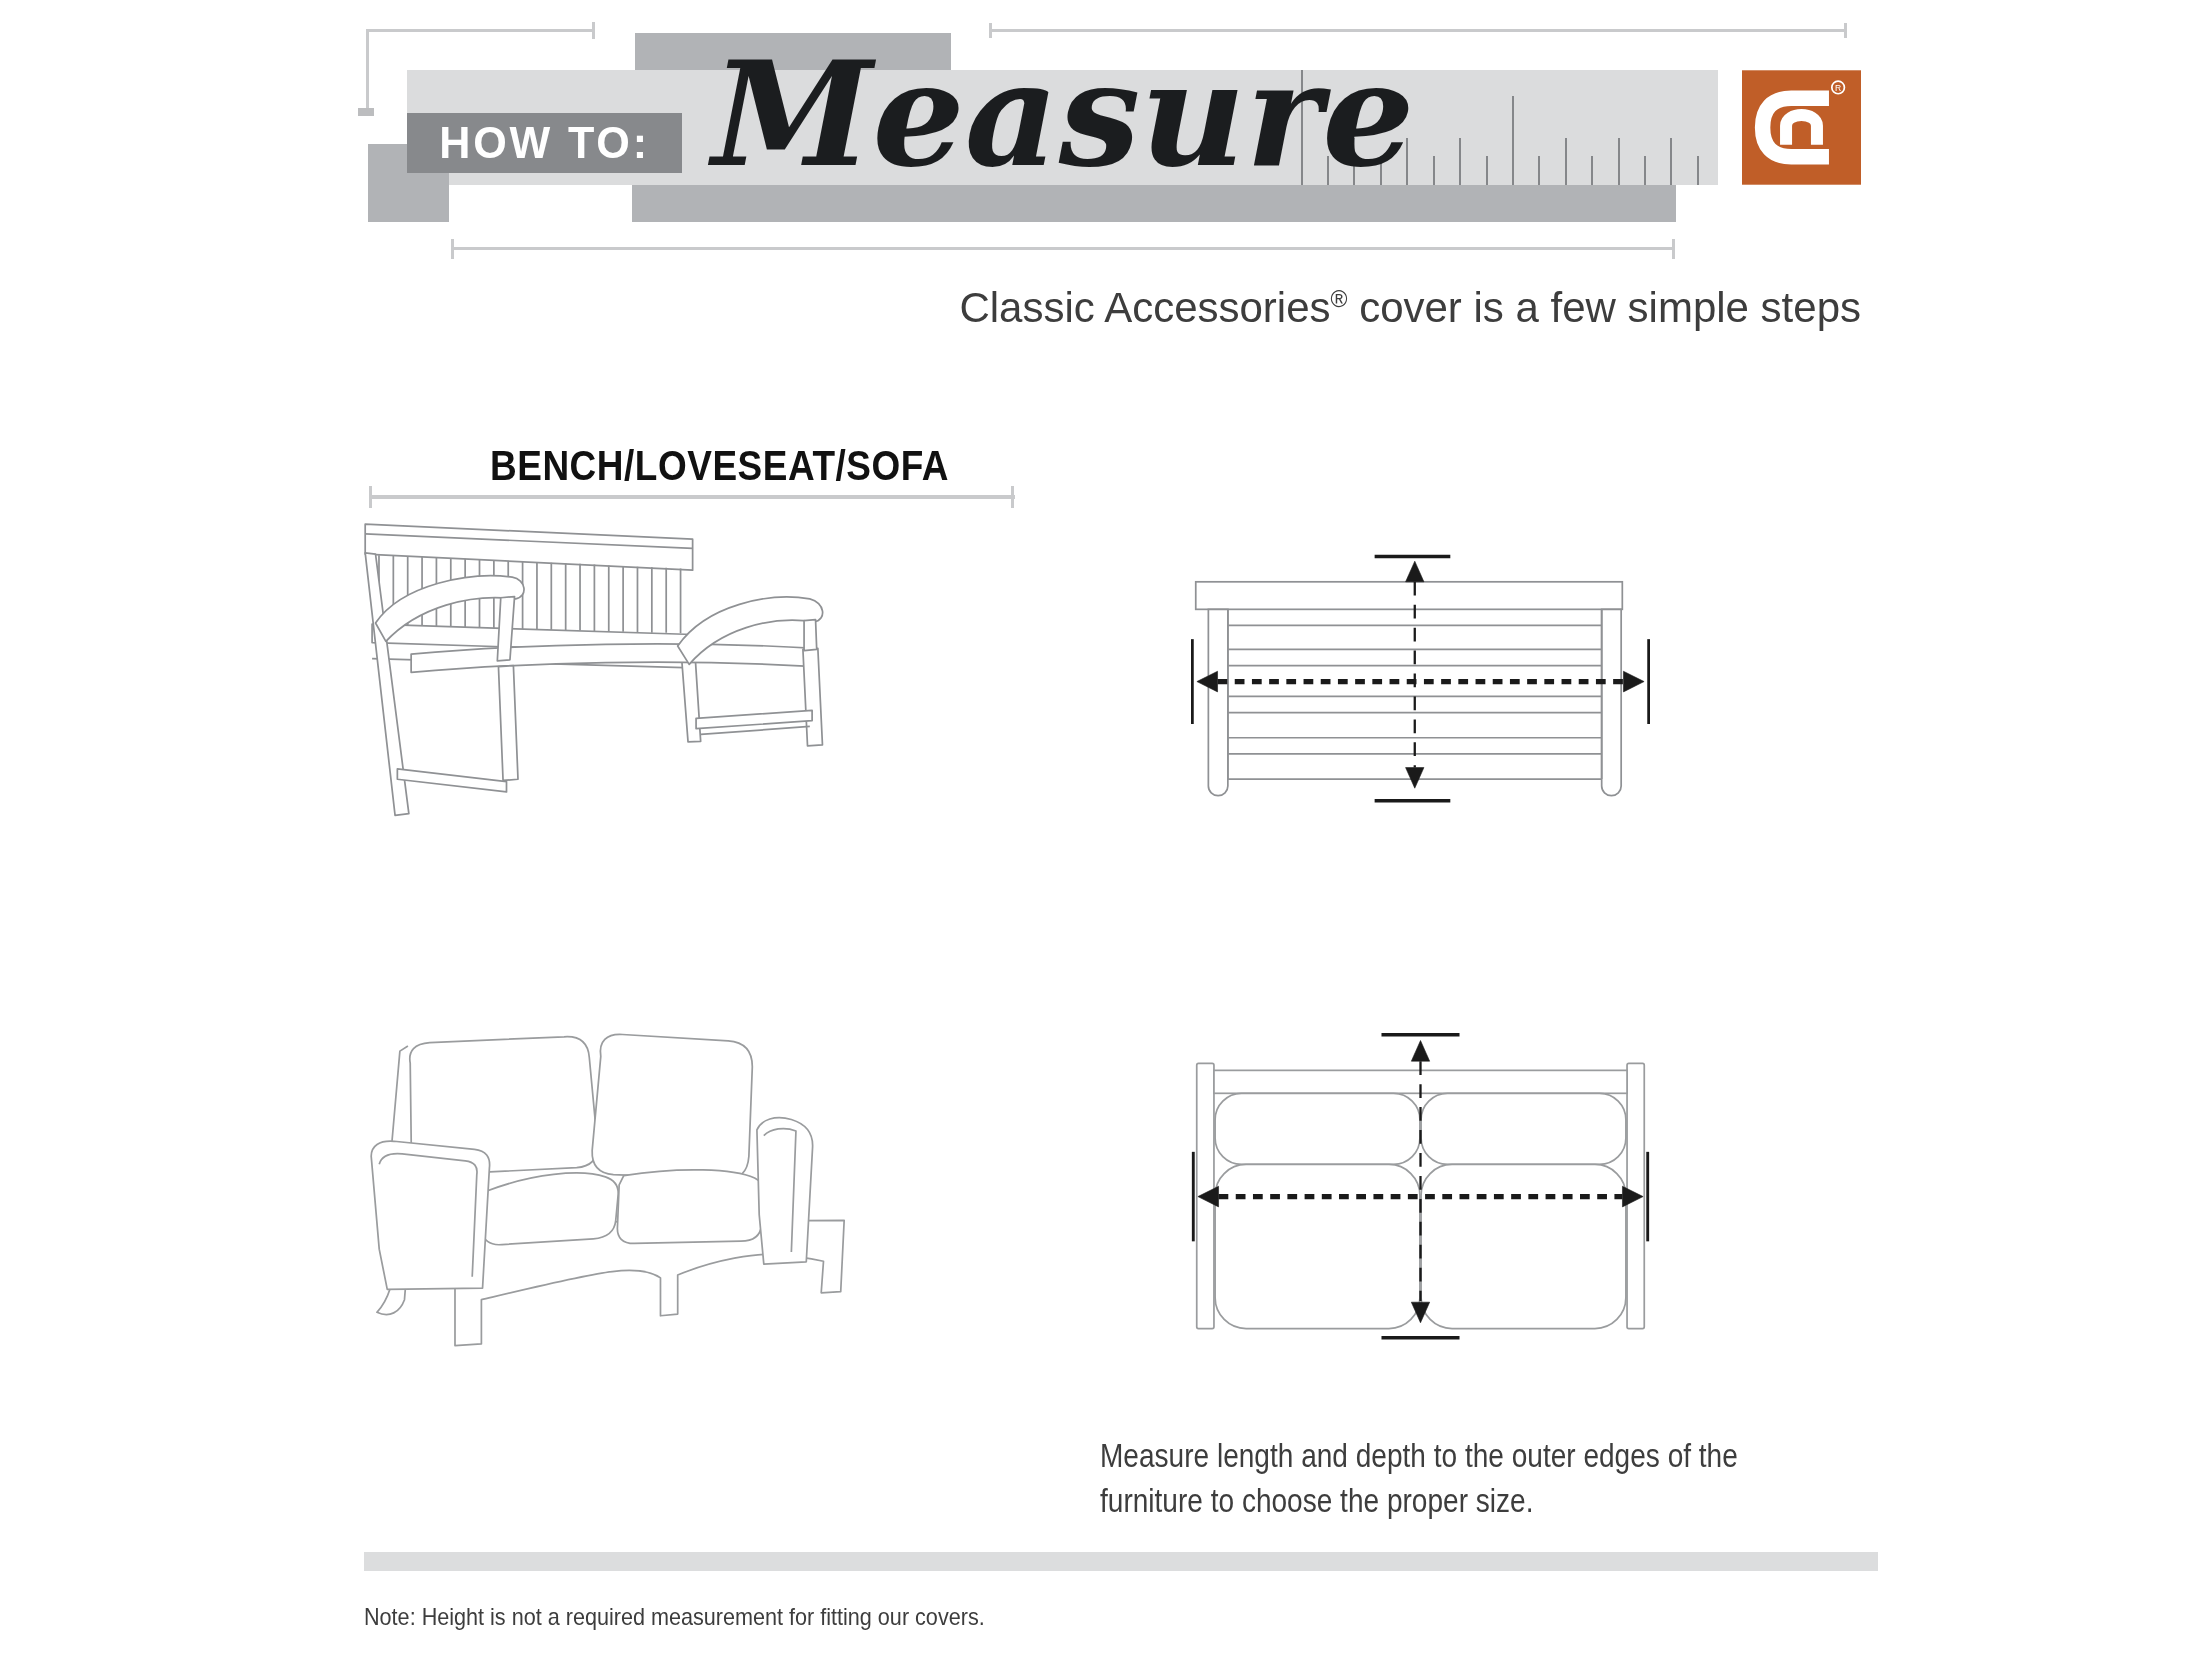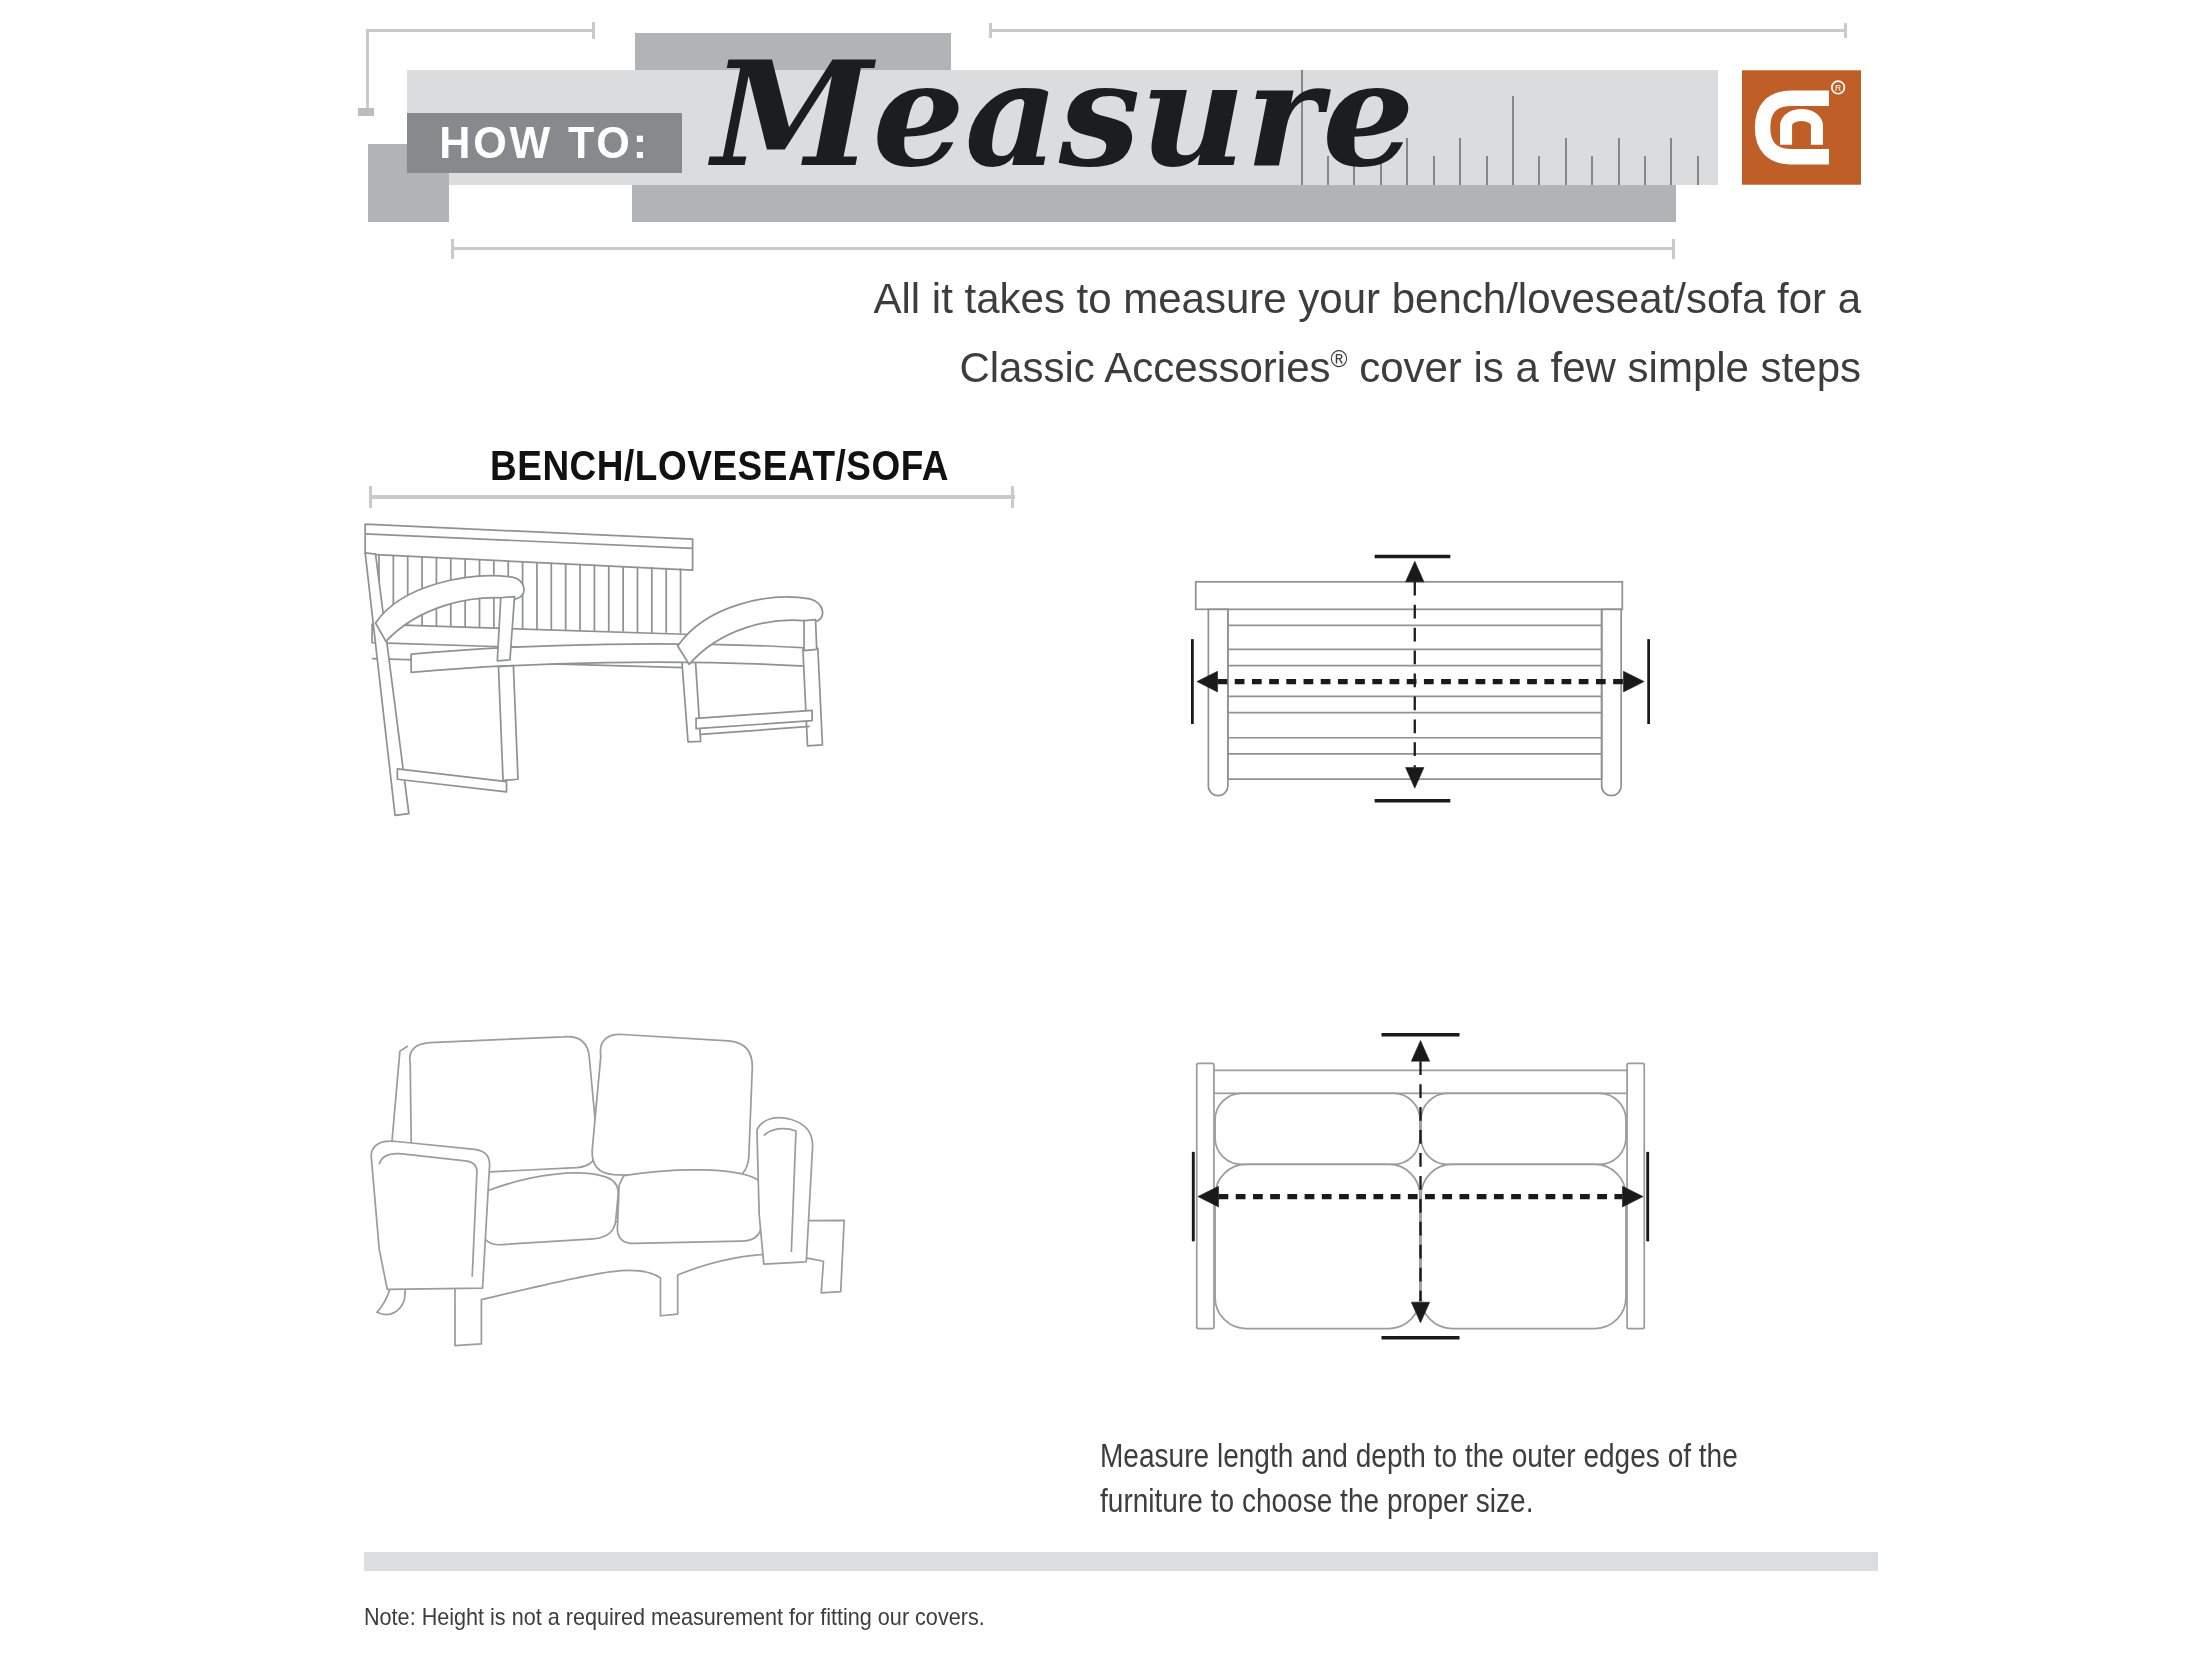--- a/index.html
+++ b/index.html
@@ -84,21 +84,20 @@
     <circle cx="168" cy="30" r="11" fill="none" stroke="#ffffff" stroke-width="3"></circle>
     <text x="168" y="37" text-anchor="middle" font-size="15" fill="#ffffff" font-family="Liberation Sans, sans-serif">R</text>
   </svg>
 </div>
 
 <div class="bracket" style="left:451px;top:247px;width:1223px;height:2.9px;"></div>
 <div class="bracket" style="left:451px;top:239px;width:2.9px;height:19.5px;"></div>
 <div class="bracket" style="left:1672px;top:239px;width:2.9px;height:19.5px;"></div>
 
 <div class="subtitle">
-  <div>All it takes to measure your bench/loveseat/sofa for a</div>
   <div><span>Classic Accessories</span><sup>®</sup><span> cover is a few simple steps</span></div>
 </div>
 
 <div class="section-label">BENCH/LOVESEAT/SOFA</div>
 <div class="extent-line"></div>
 <div class="extent-tick" style="left:369px;"></div>
 <div class="extent-tick" style="left:1011px;"></div>
 
 <svg style="left:356px;top:516px;" width="517" height="345" viewBox="0 0 900 600">
   <g stroke="#8f9194" stroke-width="3" fill="#ffffff" stroke-linejoin="round">

